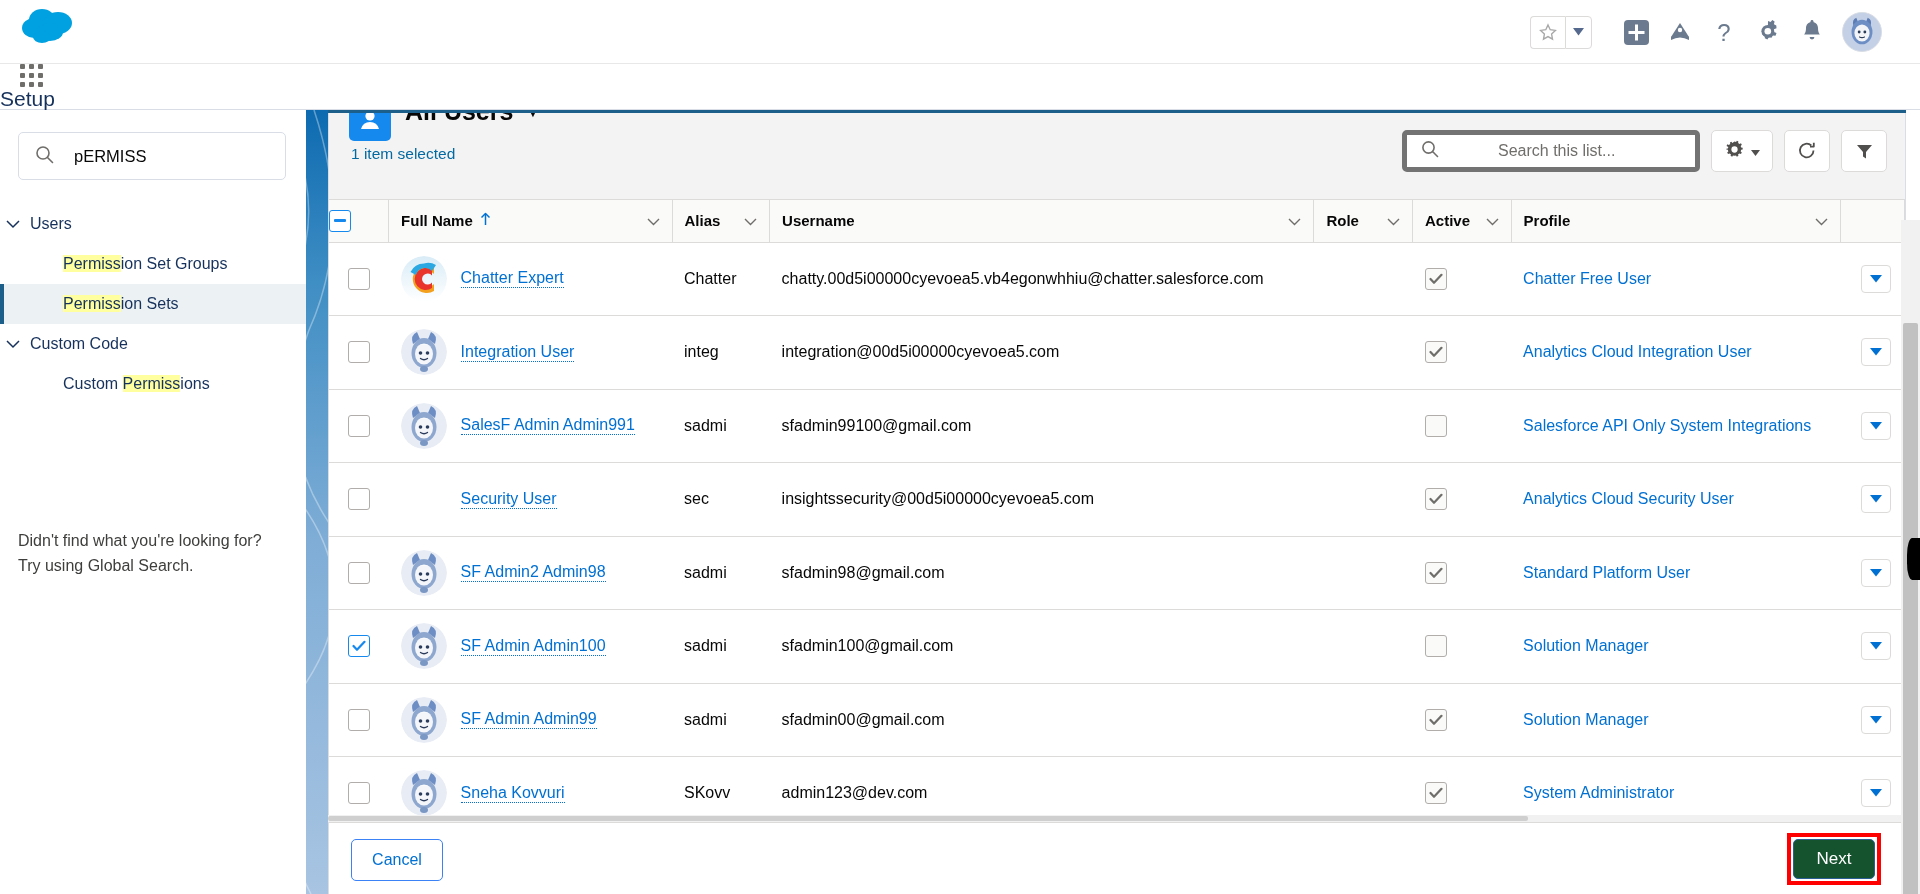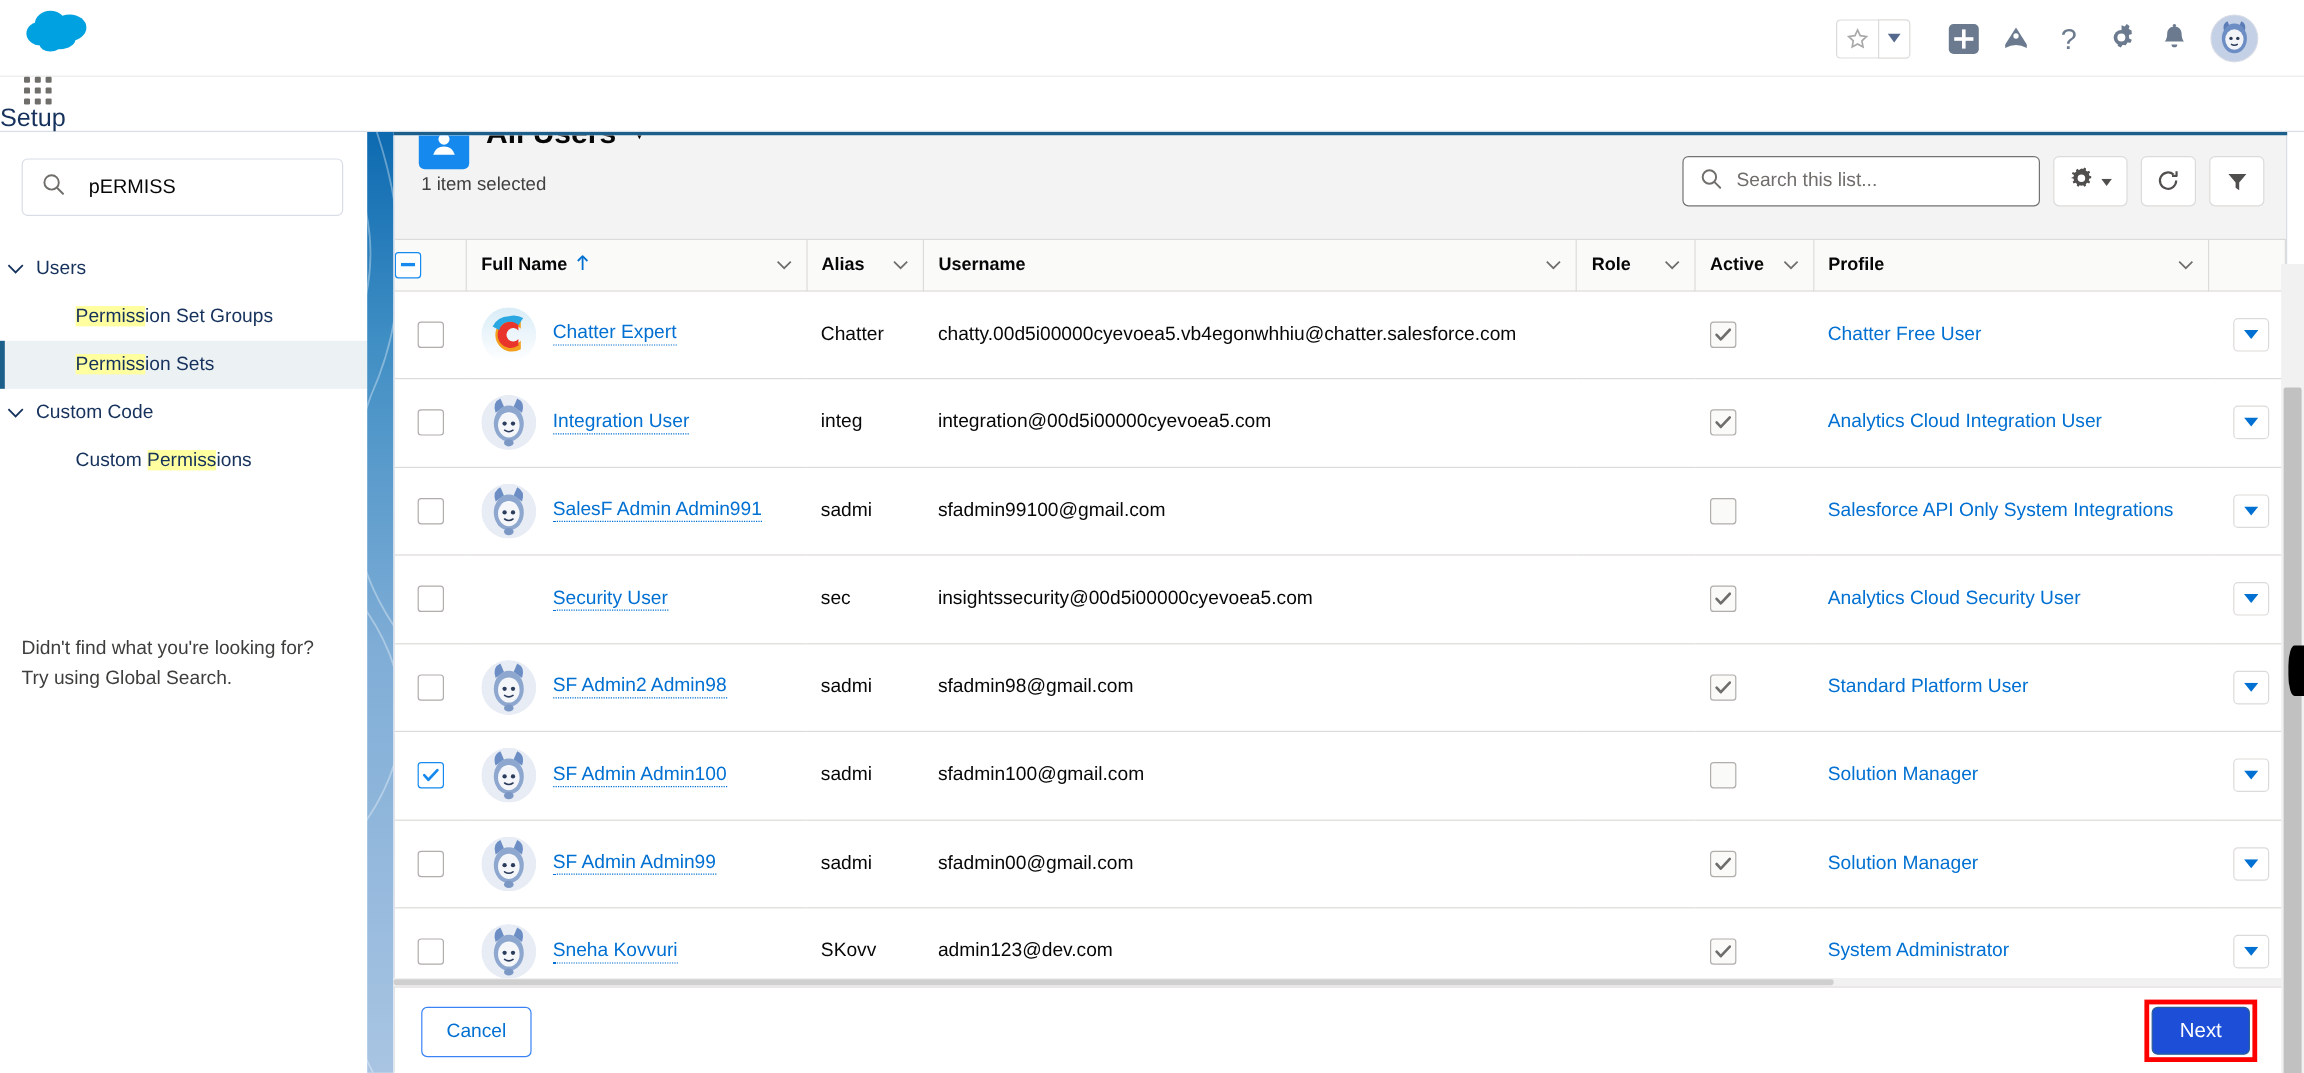--- a/index.html
+++ b/index.html
@@ -180,30 +180,30 @@
     background: #1589ee; display:flex; align-items:center; justify-content:center;
   }
   .lh-title {
     position: absolute; left: 76px; top: -16px;
     font-size: 25px; font-weight: 700; color: #080707;
     display: flex; align-items: center;
   }
   .lh-title .tcaret { margin-left: 12px; font-size: 15px; }
   .lh-count {
     position: absolute; left: 22px; top: 32px;
-    font-size: 15.5px; color: #404040;
+    font-size: 15.5px; color: #0369a1;
   }
   .lh-tools {
     position: absolute; right: 18px; top: 17px;
     display: flex; align-items: center; gap: 11px;
   }
   .list-search {
-    width: 298px; height: 42px; border: 1px solid #737373;
+    width: 298px; height: 42px; border: 5px solid #737373;
     border-radius: 5px; background: #fff;
-    display: flex; align-items: center; padding-left: 14px;
+    display: flex; align-items: center; padding-left: 14px; gap: 47px;
   }
   .list-search .sicon { margin-right: 12px; }
   .list-search .ph { font-size: 16px; color: #706e6b; }
   .tool-btn {
     height: 42px; border: 1px solid #dddbda; border-radius: 5px;
     background: #fff; display: flex; align-items: center;
     justify-content: center; padding: 0 11px; cursor: pointer;
   }
   .tool-btn.gear { width: 62px; gap: 7px; }
   .tool-btn.sq { width: 46px; }
@@ -287,21 +287,21 @@
   }
   .next-annot {
     position: absolute; right: 24px; top: 10px;
     width: 94px; height: 52px;
     border: 4px solid #ff0000;
   }
   .btn-next {
     position: absolute; right: 30px; top: 16px;
     width: 82px; height: 40px;
     border: 1px solid #2a5f94; border-radius: 5px;
-    background: #1d4ed8; color: #ffffff; font-size: 17px;
+    background: #14532d; color: #ffffff; font-size: 17px;
     font-family: inherit; cursor: pointer;
   }
 
   
   .vscroll {
     position: absolute; right: 0; top: 110px;
     width: 19px; height: 784px; background: #f1f1f1;
   }
   .vthumb {
     position: absolute; left: 2px; top: 103px;

